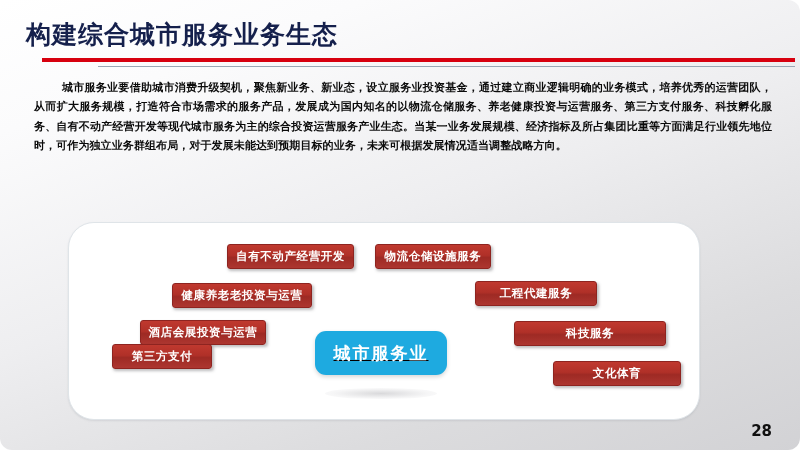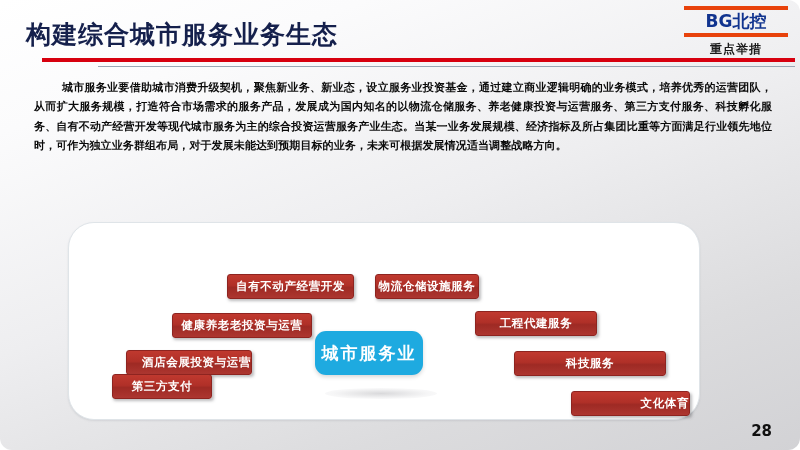--- a/index.html
+++ b/index.html
@@ -94,27 +94,28 @@
     background: #ffffff;
     border: 1px solid #dfe4e8;
     border-radius: 26px;
     box-shadow: 0 1px 2px rgba(120,130,140,0.18);
   }
 
   
   #center-node {
     position: absolute;
     left: 315px; top: 331px;
-    width: 108px; height: 44px;
+    width: 132px; height: 44px;
     background: #1eaae0;
     border-radius: 11px;
     display: flex;
     align-items: center;
     justify-content: center;
     box-shadow: 0 2px 4px rgba(0,0,0,0.16);
+    text-decoration: underline;
   }
   #center-node-label {
     color: #ffffff;
     font-size: 17px;
     font-weight: bold;
     letter-spacing: 2px;
     white-space: nowrap;
   }
   #center-shadow {
     position: absolute;
@@ -128,21 +129,20 @@
   .node {
     position: absolute;
     height: 25px;
     border-radius: 3px;
     background: linear-gradient(180deg, #c0392f 0%, #b03028 45%, #9e2a24 55%, #ad3630 100%);
     border: 1px solid #8e2420;
     box-shadow: 1.5px 2px 3px rgba(90,90,95,0.40);
     display: flex;
     align-items: center;
     justify-content: center;
-    margin-top: 30px;
   }
   .node-label {
     color: #ffffff;
     font-size: 11.5px;
     font-weight: bold;
     letter-spacing: 0.6px;
     white-space: nowrap;
   }
 
   
@@ -156,58 +156,52 @@
 </style>
 </head>
 <body>
 
 <div id="slide">
 
   <div id="title">构建综合城市服务业务生态</div>
   <div id="rule-red"></div>
   <div id="rule-gray"></div>
 
-  <div id="logo">
-    <div id="logo-bar-top" class="logo-bar"></div>
-    <div id="logo-main">BG北控</div>
-    <div id="logo-bar-bot" class="logo-bar"></div>
-    <div id="logo-sub">重点举措</div>
-  </div>
 
   <div id="body-text">城市服务业要借助城市消费升级契机，聚焦新业务、新业态，设立服务业投资基金，通过建立商业逻辑明确的业务模式，培养优秀的运营团队，从而扩大服务规模，打造符合市场需求的服务产品，发展成为国内知名的以物流仓储服务、养老健康投资与运营服务、第三方支付服务、科技孵化服务、自有不动产经营开发等现代城市服务为主的综合投资运营服务产业生态。当某一业务发展规模、经济指标及所占集团比重等方面满足行业领先地位时，可作为独立业务群组布局，对于发展未能达到预期目标的业务，未来可根据发展情况适当调整战略方向。</div>
 
   <div id="diagram"></div>
 
   <div id="center-shadow"></div>
   <div id="center-node">
     <span id="center-node-label">城市服务业</span>
   </div>
 
   <div id="node-layer">
       <div class="node" style="left: 227px; top: 244px; width: 127px;">
         <span class="node-label">自有不动产经营开发</span>
       </div>
-      <div class="node" style="left: 375px; top: 244px; width: 104px;">
+      <div class="node" style="left: 375px; top: 244px; width: 116px;">
         <span class="node-label">物流仓储设施服务</span>
       </div>
       <div class="node" style="left: 172px; top: 283px; width: 140px;">
         <span class="node-label">健康养老老投资与运营</span>
       </div>
       <div class="node" style="left: 475px; top: 281px; width: 122px;">
         <span class="node-label">工程代建服务</span>
       </div>
-      <div class="node" style="left: 126px; top: 320px; width: 126px; justify-content: flex-end;">
+      <div class="node" style="left: 140px; top: 320px; width: 126px;">
         <span class="node-label">酒店会展投资与运营</span>
       </div>
       <div class="node" style="left: 514px; top: 321px; width: 152px;">
         <span class="node-label">科技服务</span>
       </div>
       <div class="node" style="left: 112px; top: 344px; width: 100px;">
         <span class="node-label">第三方支付</span>
       </div>
-      <div class="node" style="left: 571px; top: 361px; width: 119px; justify-content: flex-end;">
+      <div class="node" style="left: 553px; top: 361px; width: 128px;">
         <span class="node-label">文化体育</span>
       </div>
     </div>
 
   <div id="page-number">28</div>
 
 </div>
 
 </body></html>

